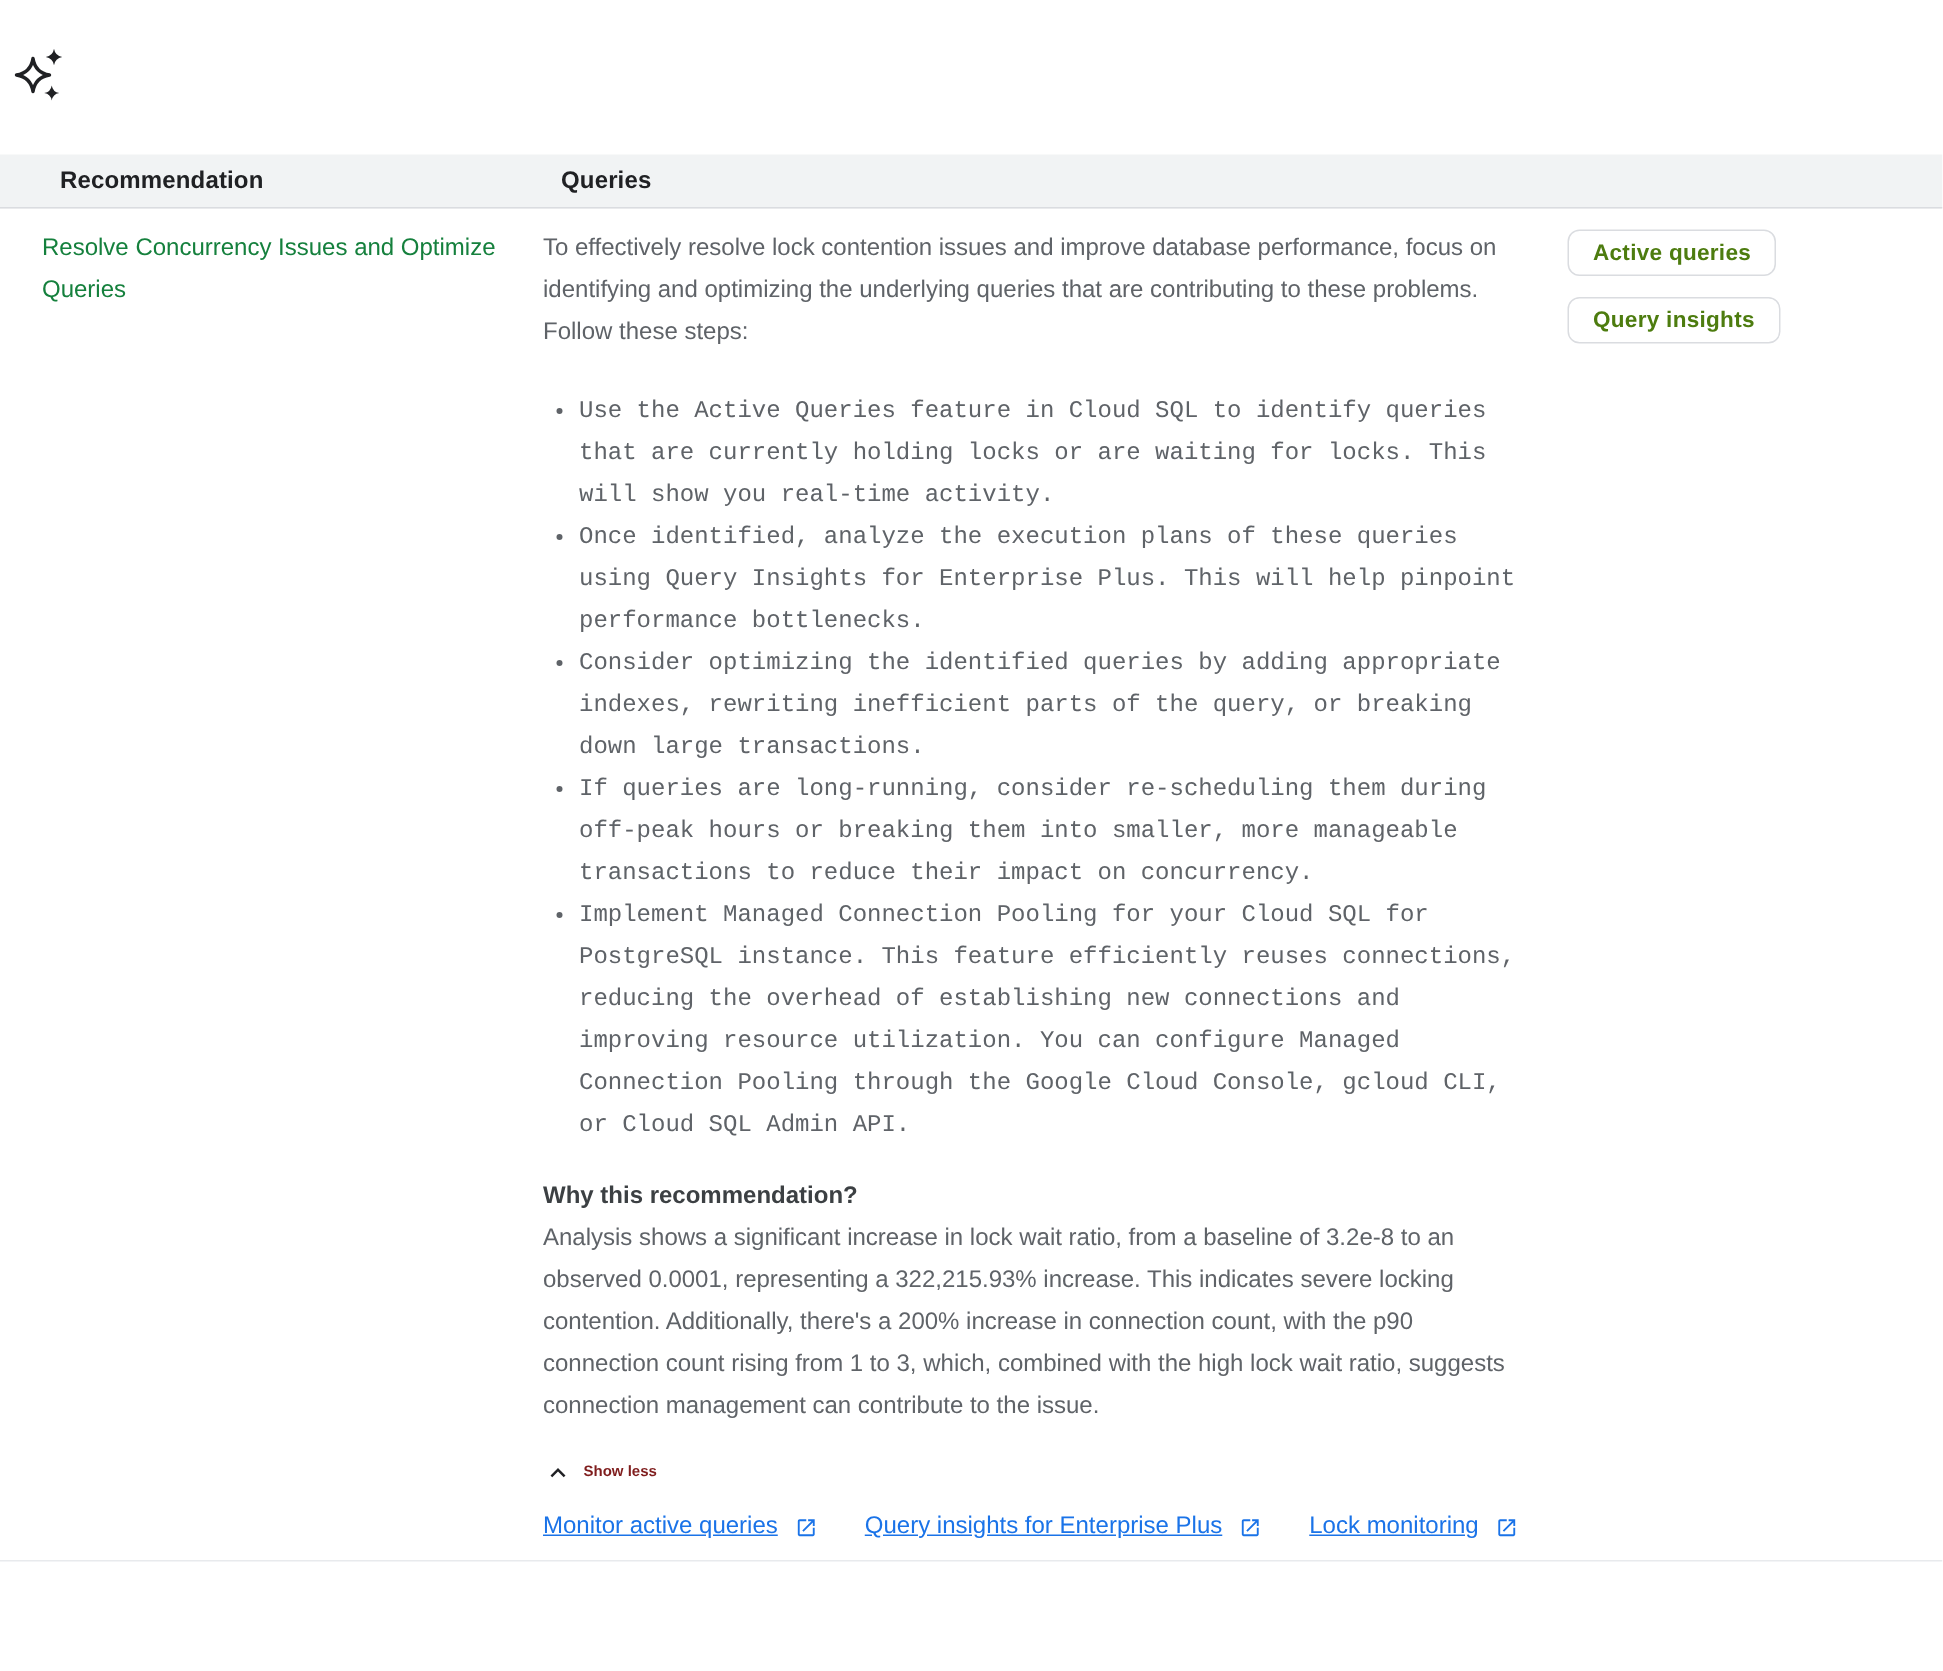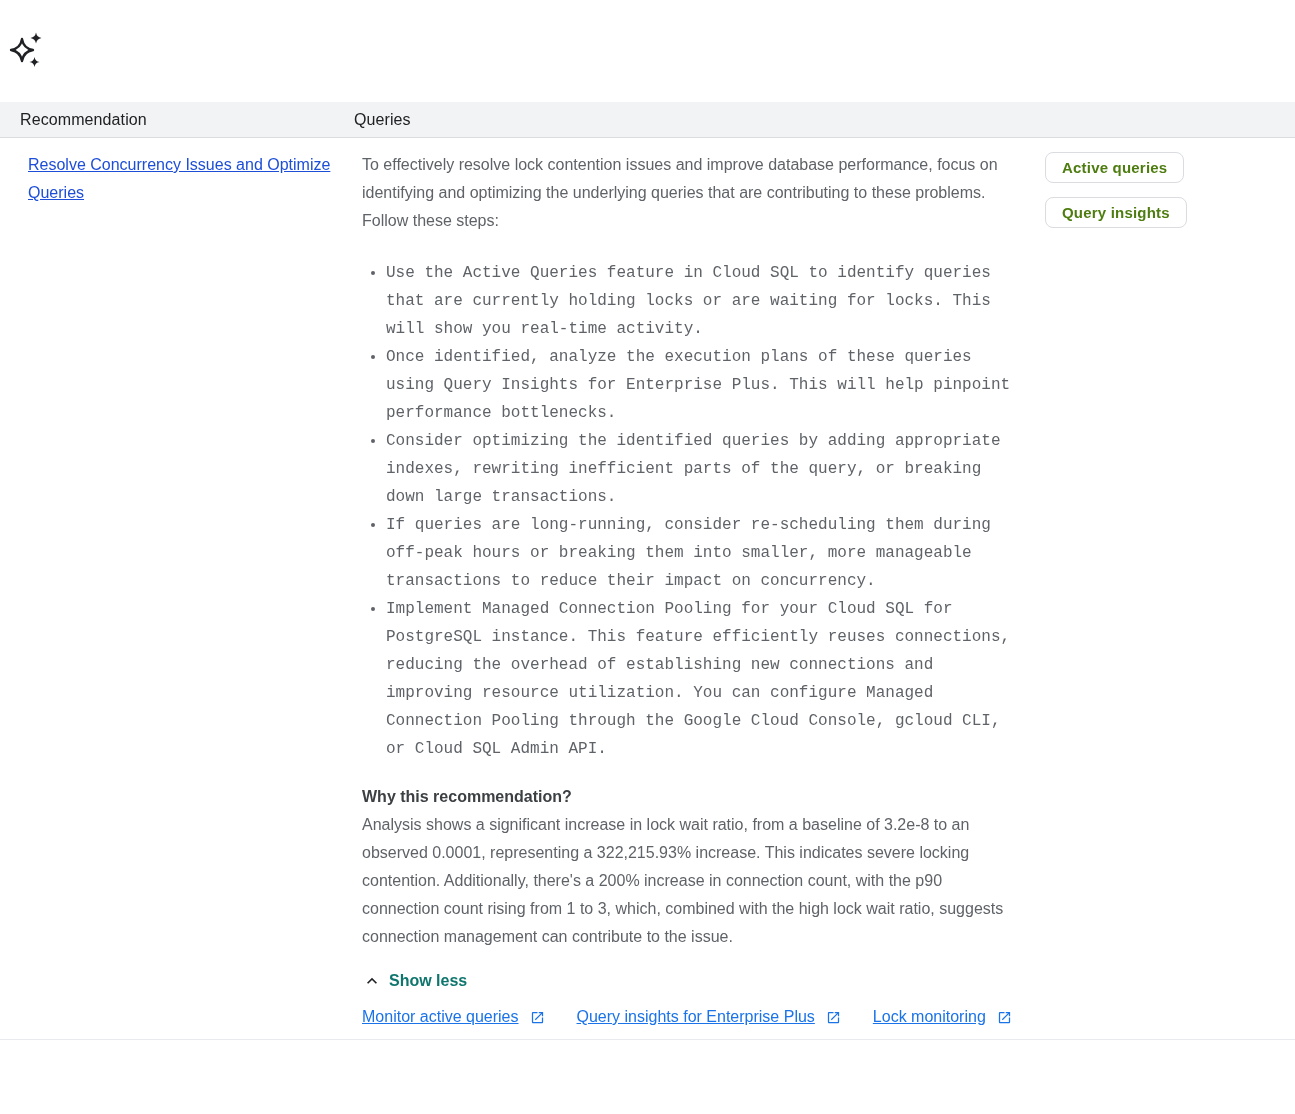--- a/index.html
+++ b/index.html
@@ -27,44 +27,43 @@
   .header-text .subtitle {
     margin-top: 8px;
     font-size: 16px;
     color: #5f6368;
   }
   
   .rec-table { margin-top: 29px; }
   .table-head {
     display: grid;
     grid-template-columns: 334px 1fr;
-    padding-left: 20px;
+    padding-left: 40px;
     height: 36px;
     align-items: center;
     background: #f1f3f4;
     border-bottom: 1px solid #dadce0;
     font-size: 16px;
-    font-weight: 400;
+    font-weight: 700;
     color: #202124;
     letter-spacing: 0.1px;
   }
   .table-row {
     display: grid;
     grid-template-columns: 334px 683px 1fr;
     padding-left: 28px;
     padding-top: 13px;
     padding-bottom: 8px;
     border-bottom: 1px solid #e8eaed;
   }
   .cell-recommendation {
     font-size: 16px;
     line-height: 28px;
-    color: #1d4ed8;
+    color: #15803d;
     padding-right: 24px;
-    text-decoration: underline;
   }
   .cell-details {
     font-size: 16px;
     line-height: 28px;
     color: #5f6368;
     padding-right: 28px;
   }
   .cell-details ul.steps {
     margin-top: 24px;
     padding-left: 24px;
@@ -78,22 +77,22 @@
   }
   .show-less-row {
     margin-top: 16px;
     display: flex;
     align-items: center;
     gap: 7px;
     cursor: pointer;
     width: fit-content;
   }
   .show-less-row .show-less-label {
-    color: #0f766e;
-    font-size: 16px;
+    color: #7f1d1d;
+    font-size: 10px;
     font-weight: 600;
     text-align: center;
   }
   .links-row {
     margin-top: 8px;
     display: flex;
     flex-wrap: wrap;
     column-gap: 32px;
     line-height: 28px;
   }

